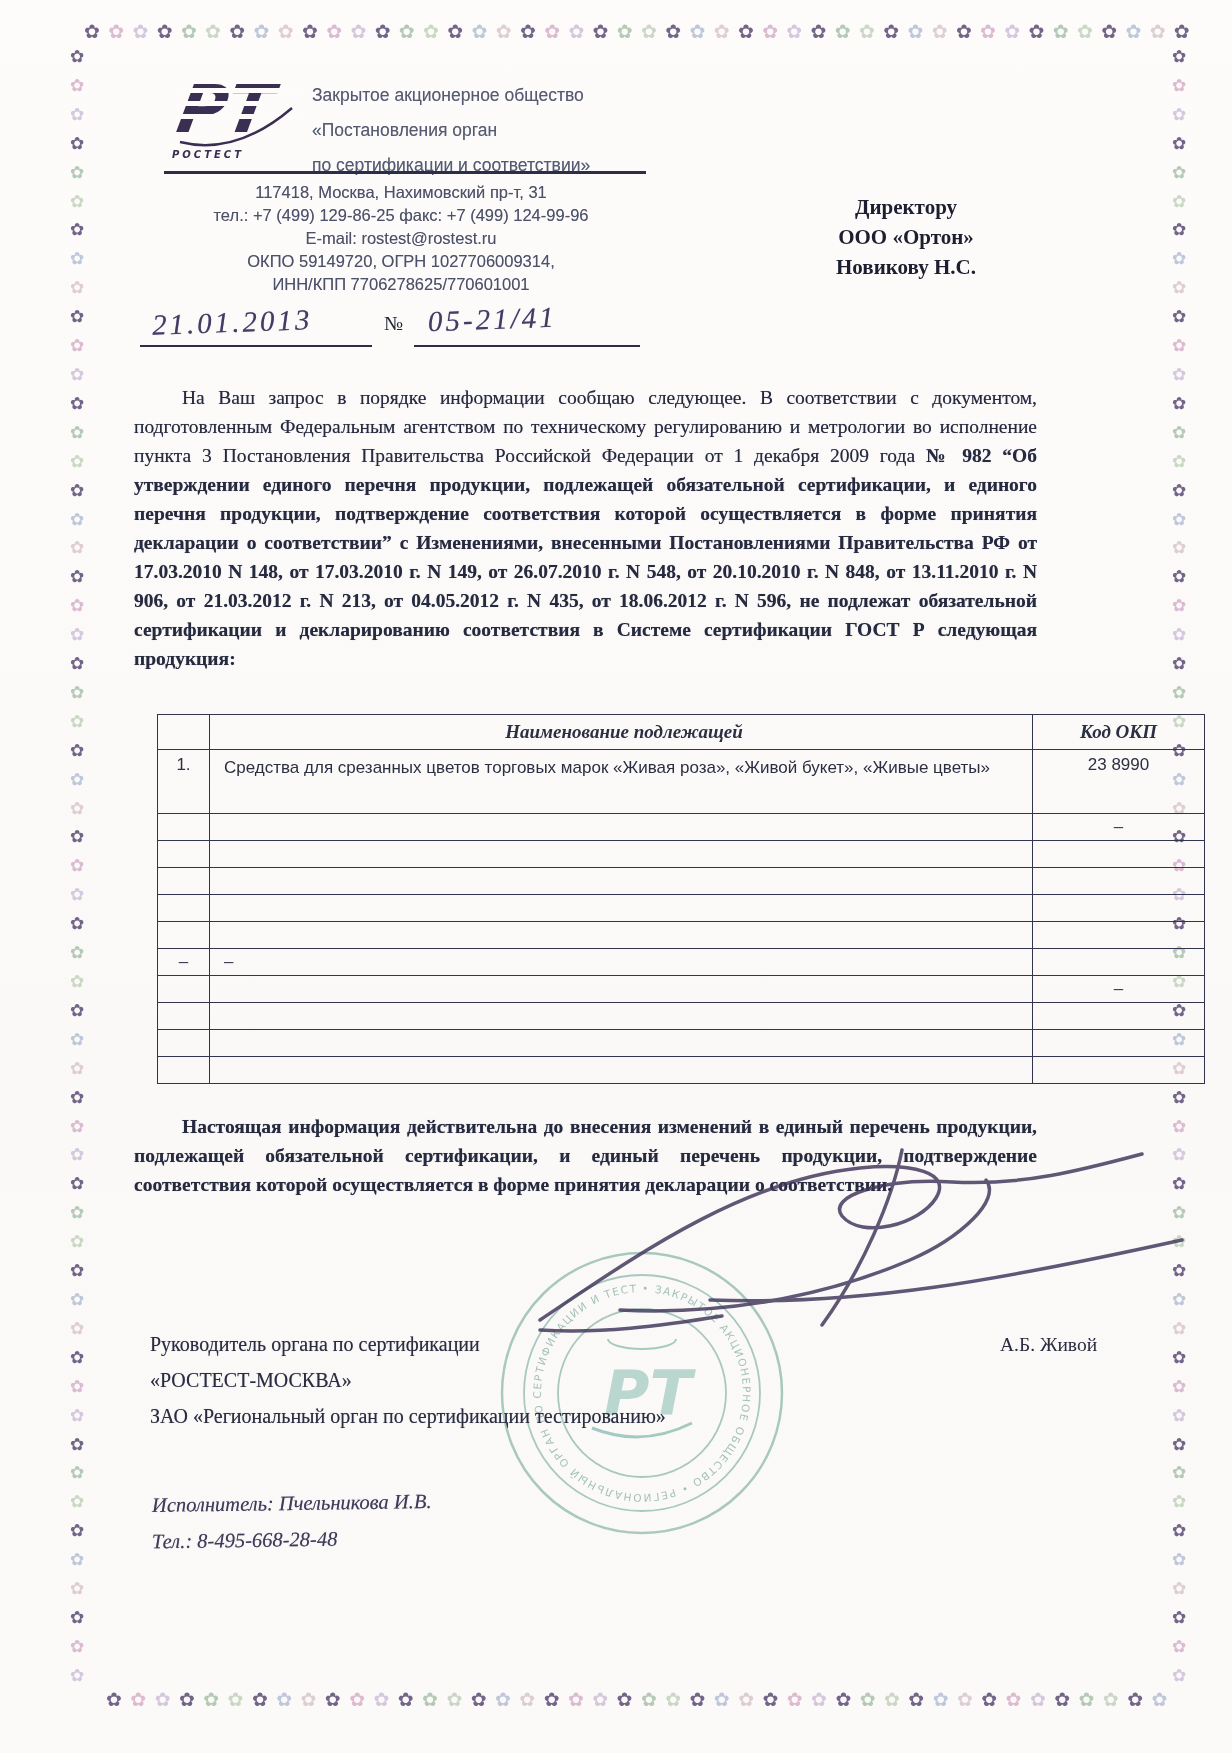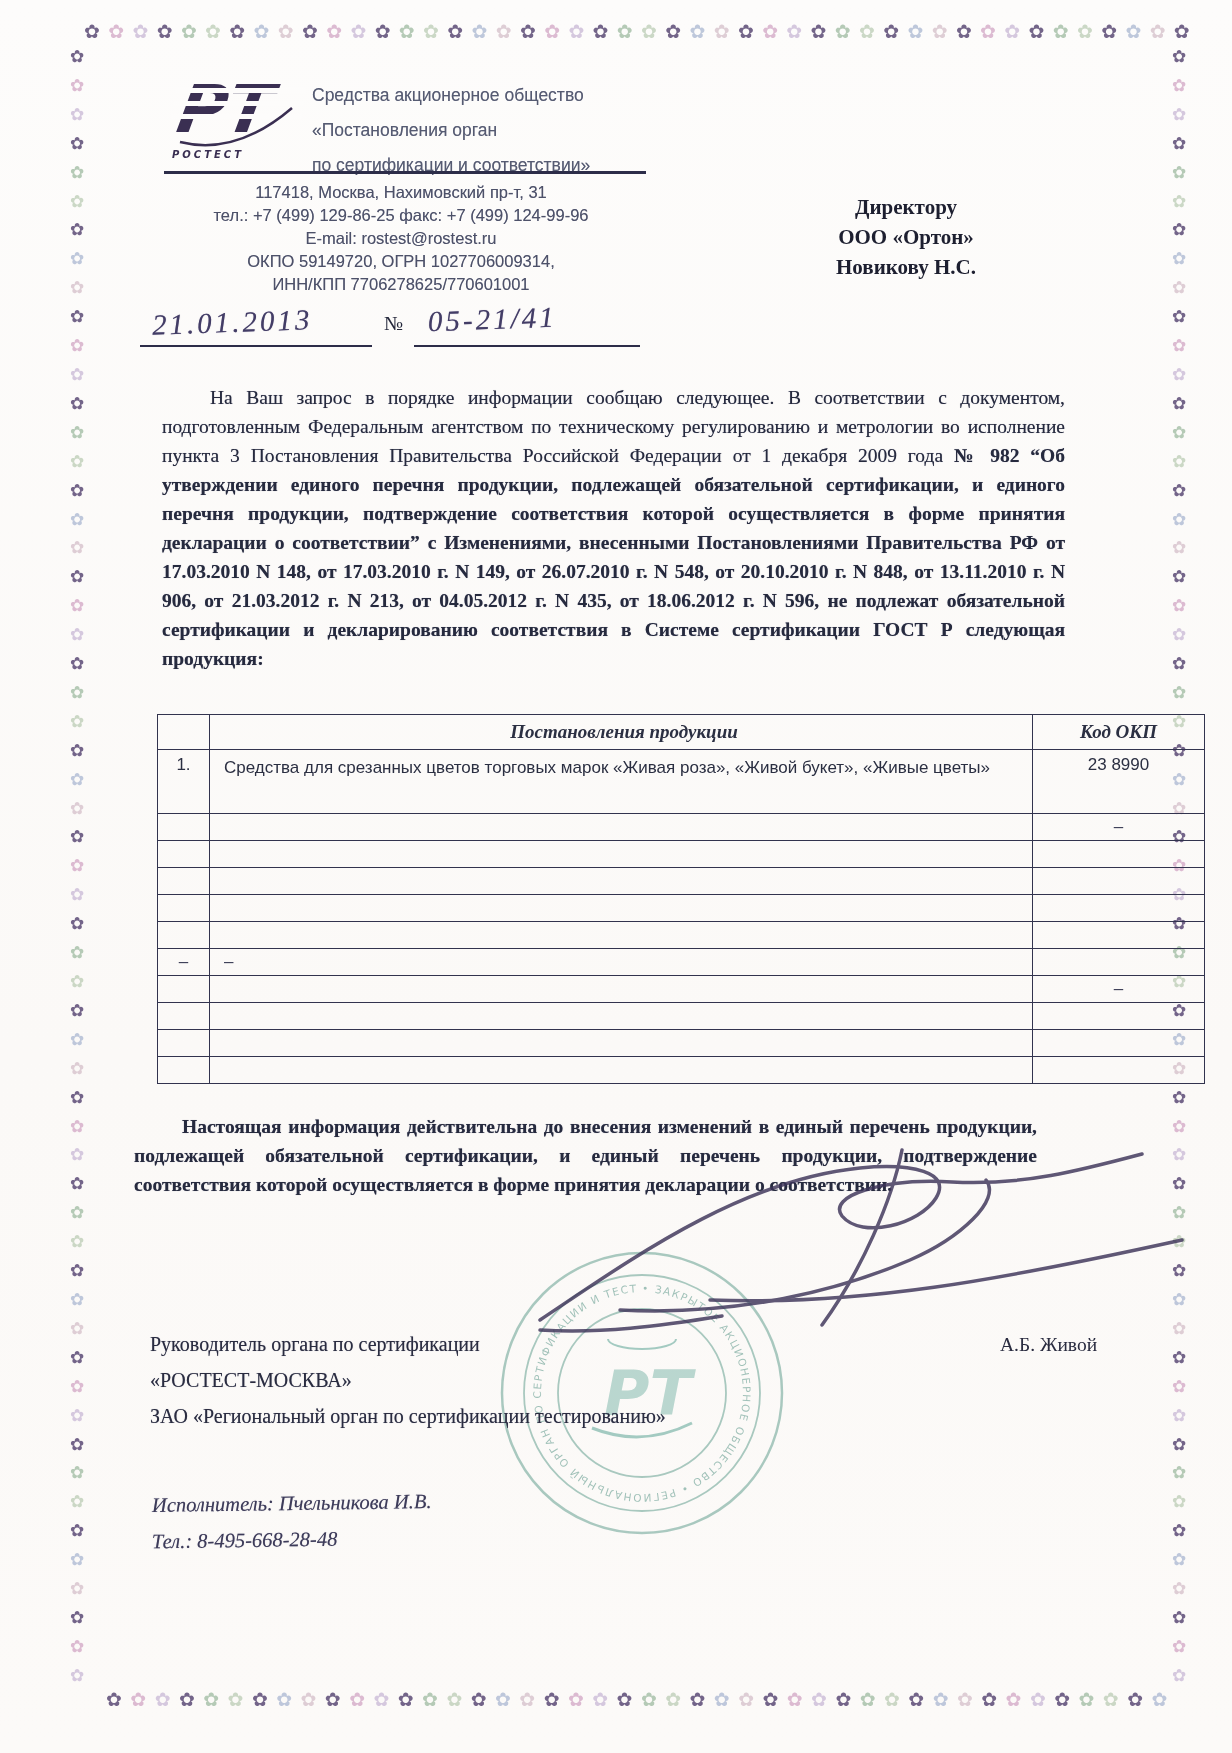--- a/index.html
+++ b/index.html
@@ -39,21 +39,21 @@
   .ref-underline{position:absolute;height:2px;background:#2d2d49;}
   .ul-1{left:140px;top:345px;width:232px;}
   .ul-2{left:414px;top:345px;width:226px;}
   .no-label{position:absolute;left:384px;top:312px;font-size:20px;color:#23263a;}
 
   
   .bodytext{position:absolute;left:134px;width:903px;
     font-size:19.5px;line-height:29px;text-align:justify;
     color:#262a3e;text-shadow:0 0 .7px rgba(45,50,85,.55);}
   .bodytext .indent{display:inline-block;width:48px;}
-  .p1{top:383px;margin-left:28px;}
+  .p1{top:383px;}
   .p2p3{top:1112px;}
   .w600{font-weight:600;}
   .w700{font-weight:700;}
   .para{margin:0;}
 
   
   .prod-table{position:absolute;left:157px;top:714px;width:990px;
     border-collapse:collapse;table-layout:fixed;
     font-family:"Liberation Sans","DejaVu Sans",sans-serif;font-size:17px;color:#2b2f42;}
   .prod-table td,.prod-table th{border:1.5px solid #32334e;padding:2px 8px;vertical-align:top;}
@@ -305,21 +305,21 @@
       <text x="6" y="64" font-family="'DejaVu Sans',sans-serif" font-size="66" font-weight="900" font-style="italic" fill="#3a2f52">РТ</text>
       <rect x="0" y="20" width="130" height="5" fill="#fdfcfb"></rect>
       <rect x="0" y="33" width="130" height="5" fill="#fdfcfb"></rect>
       <rect x="0" y="46" width="130" height="5" fill="#fdfcfb"></rect>
     </g>
     <path d="M 14 74 Q 70 88 126 40" stroke="#3a2f52" stroke-width="2.5" fill="none"></path>
     <text x="6" y="90" font-family="'DejaVu Sans',sans-serif" font-size="10" font-weight="bold" font-style="italic" letter-spacing="3" fill="#3a2f52">РОСТЕСТ</text>
   </svg>
 
   <div class="org-lines">
-    <div>Средства акционерное общество</div>
+    <div>Закрытое акционерное общество</div>
     <div>«Постановления орган</div>
     <div>по сертификации и соответствии»</div>
   </div>
 
   <div class="head-rule"></div>
 
   <div class="contact">
     <div>117418, Москва, Нахимовский пр-т, 31</div>
     <div>тел.: +7 (499) 129-86-25  факс: +7 (499) 124-99-96</div>
     <div>E-mail: rostest@rostest.ru</div>
@@ -340,21 +340,21 @@
   <div class="ref-underline ul-2"></div>
 
   <div class="bodytext p1">
     <p class="para"><span class="indent"></span><span>На Ваш запрос в порядке информации сообщаю следующее. В соответствии с документом, подготовленным Федеральным агентством по техническому регулированию и метрологии во исполнение пункта 3 Постановления Правительства Российской Федерации от 1 декабря 2009 года </span><span class="w600">№ 982 “Об утверждении единого перечня продукции, подлежащей обязательной сертификации, и единого перечня продукции, подтверждение соответствия которой осуществляется в форме принятия декларации о соответствии” с Изменениями, внесенными Постановлениями Правительства РФ от 17.03.2010 N 148, от 17.03.2010 г. N 149, от 26.07.2010 г. N 548, от 20.10.2010 г. N 848, от 13.11.2010 г. N 906, от 21.03.2012 г. N 213, от 04.05.2012 г. N 435, от 18.06.2012 г. N </span><span class="w700">596, не подлежат обязательной сертификации и декларированию соответствия в Системе сертификации ГОСТ Р следующая продукция:</span></p>
   </div>
 
   <table class="prod-table">
     <thead>
       <tr>
         <th class="col-num"></th>
-        <th class="col-name">Постановления продукции</th>
+        <th class="col-name">Наименование подлежащей</th>
         <th class="col-code">Код ОКП</th>
       </tr>
     </thead>
     <tbody>
         <tr class="first-row">
           <td class="col-num">1.</td>
           <td class="col-name">Средства для срезанных цветов торговых марок «Живая роза», «Живой букет», «Живые цветы»</td>
           <td class="col-code">23 8990</td>
         </tr>
         <tr class="empty-row">

